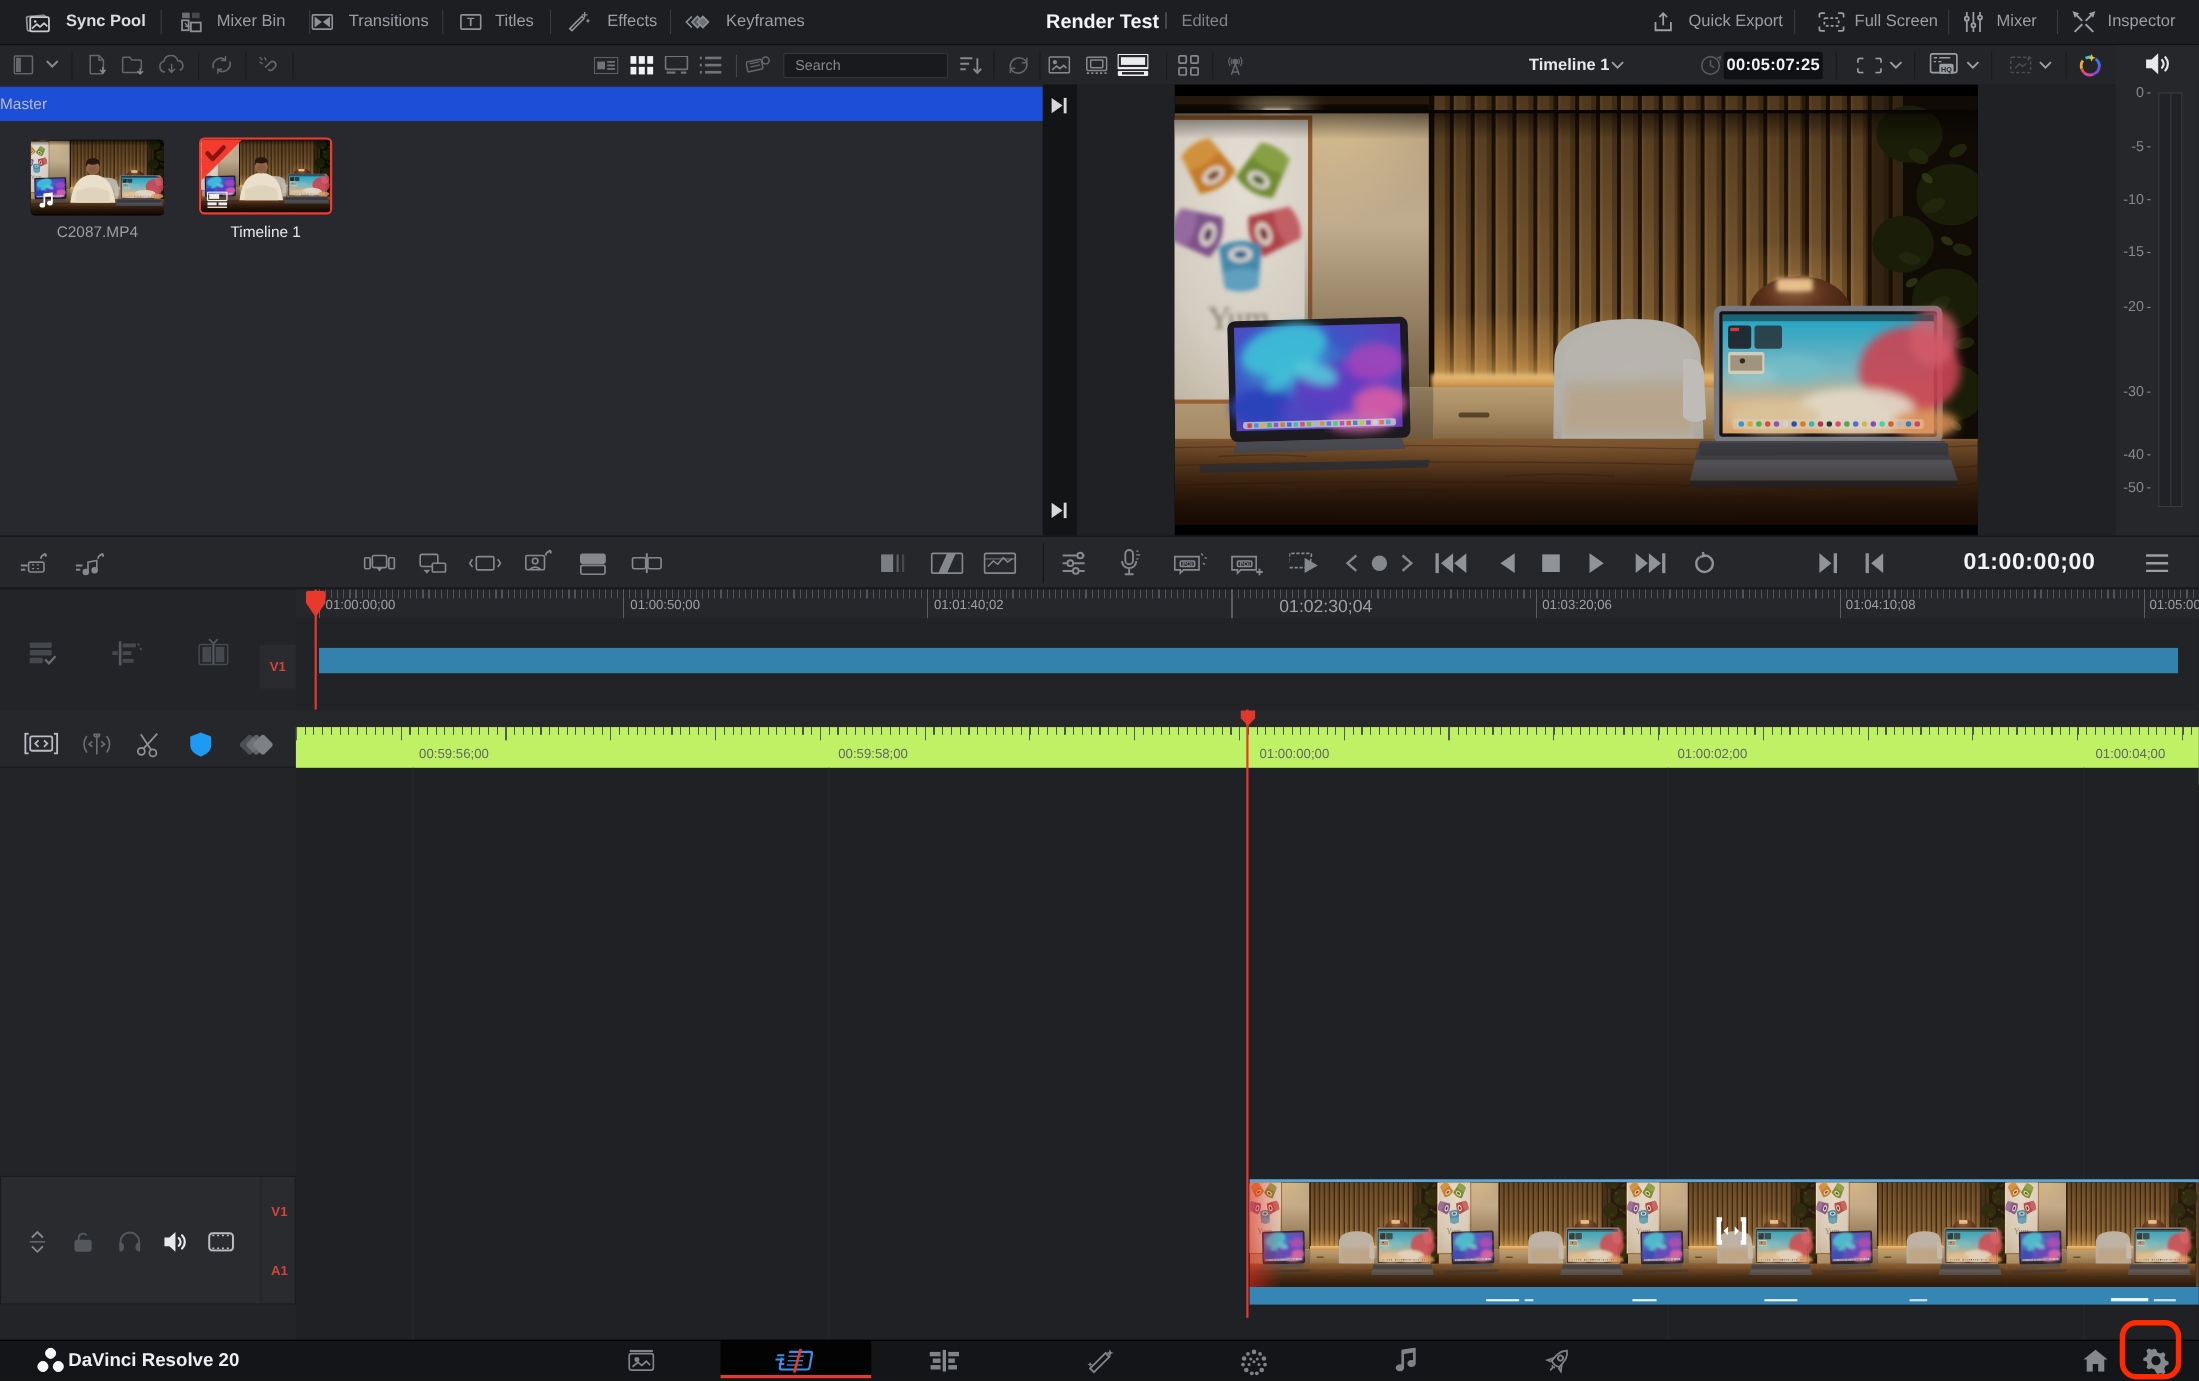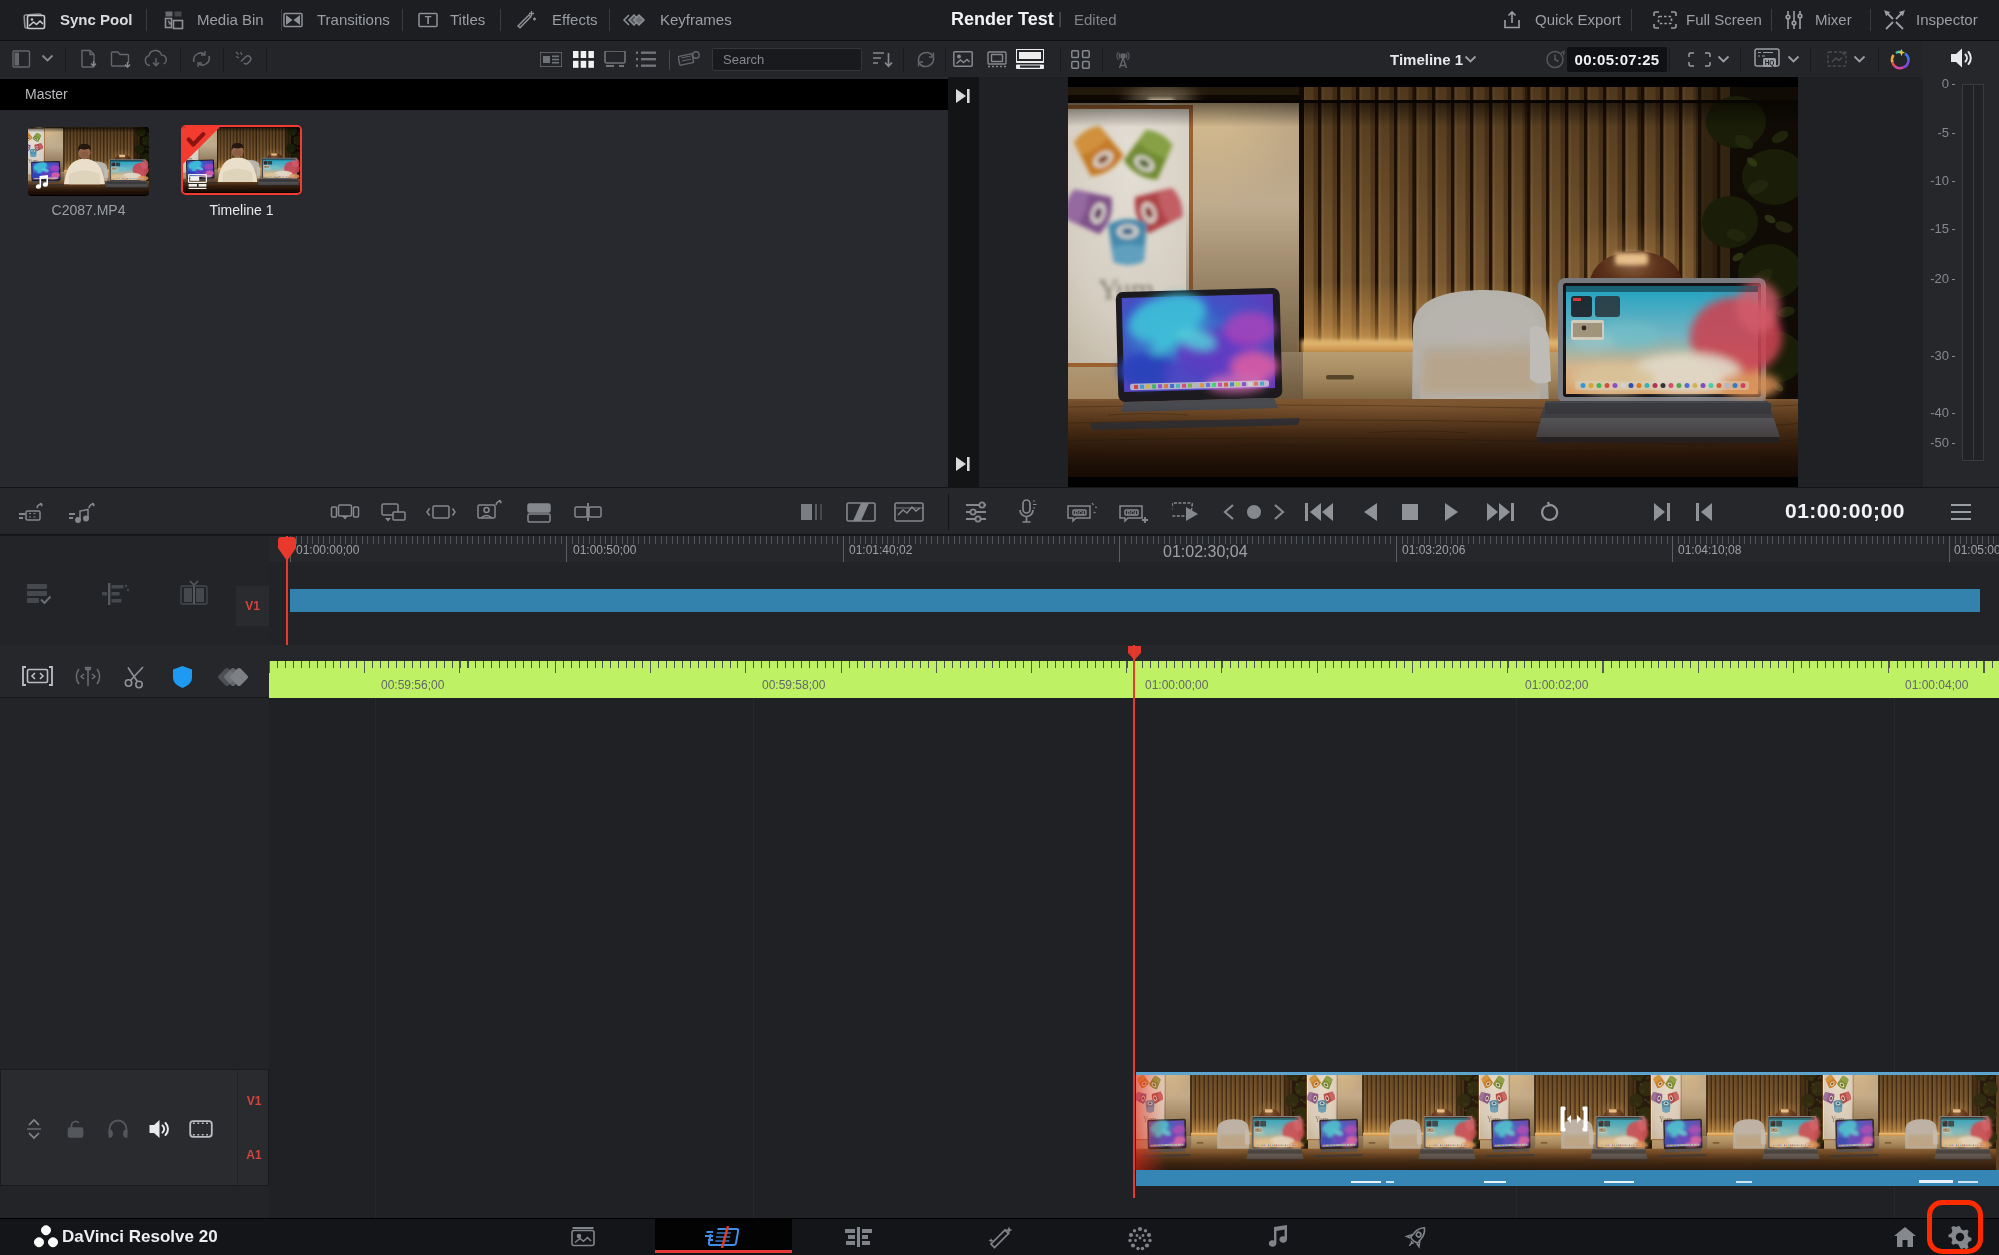--- a/index.html
+++ b/index.html
@@ -20,21 +20,21 @@
   </svg>
   <div class="abs" style="left:60px;top:11px;color:#d9dbdd;font-size:15px;font-weight:bold;">Sync Pool</div>
   <div class="sep" style="left:146px;top:9px;height:22px;"></div>
   <svg class="abs" style="left:162px;top:8px;" width="24" height="24" viewBox="0 0 24 24" fill="none" stroke="#8e9196" stroke-width="1.6">
     <rect x="3.5" y="3.5" width="7" height="5" fill="#6a6d72" stroke="none"></rect>
     <rect x="12.5" y="3.5" width="7" height="5" fill="#45474b" stroke="none"></rect>
     <rect x="3.5" y="10.5" width="6" height="9" stroke="#8e9196"></rect>
     <rect x="11.5" y="12.5" width="9" height="8" stroke="#8e9196"></rect>
     <path d="M6 13 l3 3 -2.5 0" stroke-width="1.2"></path>
   </svg>
-  <div class="abs" style="left:197px;top:11px;color:#9b9ea3;font-size:15px;">Media Bin</div>
+  <div class="abs" style="left:197px;top:11px;color:#9b9ea3;font-size:15px;">Mixer Bin</div>
   <div class="sep" style="left:281px;top:9px;height:22px;"></div>
   <svg class="abs" style="left:282px;top:9px;" width="22" height="22" viewBox="0 0 22 22" fill="none" stroke="#8e9196" stroke-width="1.5">
     <rect x="2" y="4.5" width="18" height="13" rx="1"></rect>
     <path d="M4 6 l6.5 5 -6.5 5 z M18 6 l-6.5 5 6.5 5 z" fill="#8e9196" stroke="none"></path>
   </svg>
   <div class="abs" style="left:317px;top:11px;color:#9b9ea3;font-size:15px;">Transitions</div>
   <div class="sep" style="left:402px;top:9px;height:22px;"></div>
   <svg class="abs" style="left:417px;top:9px;" width="22" height="22" viewBox="0 0 22 22" fill="none" stroke="#8e9196" stroke-width="1.5">
     <rect x="2" y="4.5" width="18" height="13" rx="1"></rect>
     <text x="11" y="15" font-size="11" font-weight="bold" fill="#8e9196" stroke="none" text-anchor="middle" font-family="Liberation Sans">T</text>
@@ -193,21 +193,21 @@
   </svg>
   <div class="abs" style="left:1390px;top:10px;color:#e6e8ea;font-size:15px;font-weight:bold;">Timeline 1</div>
   <svg class="abs" style="left:1464px;top:14px;" width="13" height="8" viewBox="0 0 13 8" fill="none" stroke="#9b9ea3" stroke-width="1.8">
       <path d="M1.5 1.5 L6.5 6.5 L11.5 1.5"></path>
     </svg>
   <svg class="abs" style="left:1545px;top:8px;" width="22" height="21" viewBox="0 0 22 21" fill="none" stroke="#55585c" stroke-width="1.5">
     <circle cx="10" cy="10.5" r="8"></circle>
     <path d="M10 5.5 v5 l3.5 2"></path>
     <path d="M16 4 l3-1.5 -0.5 3.3" stroke-width="1.3"></path>
   </svg>
-  <div class="abs" style="left:1567px;top:6px;width:100px;height:25px;background:#101114;border-radius:2px;color:#f0f1f2;font-size:15px;font-weight:bold;text-align:center;line-height:25px;letter-spacing:0.3px;">00:05:07:25</div>
+  <div class="abs" style="left:1567px;top:6px;width:90px;height:25px;background:#101114;border-radius:2px;color:#f0f1f2;font-size:15px;font-weight:bold;text-align:center;line-height:25px;letter-spacing:0.3px;">00:05:07:25</div>
   <div class="sep" style="left:1669px;top:6px;height:25px;background:#1a1b1e;"></div>
   <svg class="abs" style="left:1688px;top:11px;" width="23" height="15" viewBox="0 0 23 15" fill="none" stroke="#9b9ea3" stroke-width="1.5">
     <path d="M1 5 V2.5 a1.5 1.5 0 0 1 1.5-1.5 H6 M17 1 h3.5 A1.5 1.5 0 0 1 22 2.5 V5 M22 10 v2.5 a1.5 1.5 0 0 1 -1.5 1.5 H17 M6 14 H2.5 A1.5 1.5 0 0 1 1 12.5 V10"></path>
   </svg>
   <svg class="abs" style="left:1717px;top:14px;" width="13" height="8" viewBox="0 0 13 8" fill="none" stroke="#9b9ea3" stroke-width="1.8">
       <path d="M1.5 1.5 L6.5 6.5 L11.5 1.5"></path>
     </svg>
   <div class="sep" style="left:1740px;top:6px;height:25px;background:#1a1b1e;"></div>
   <svg class="abs" style="left:1754px;top:7px;" width="26" height="22" viewBox="0 0 26 22" fill="none" stroke="#9b9ea3" stroke-width="1.5">
     <rect x="1" y="1" width="24" height="17" rx="2"></rect>
@@ -233,21 +233,21 @@
     <path d="M6.5 18 a8 8 0 0 1 -2 -3.5" stroke="#e85048"></path>
     <path d="M15 19.5 a8 8 0 0 1 -8.5 -1.5" stroke="#d8489e"></path>
     <path d="M20.5 12 a8 8 0 0 1 -5.5 7.5" stroke="#7a4ad8"></path>
     <path d="M17 5.5 a8 8 0 0 1 3.5 6.5" stroke="#3878e8"></path>
     <path d="M8 5 a8 8 0 0 1 6 -1" stroke="#38c8b8"></path>
     <path d="M13.5 1 l1 2.6 2.6 1 -2.6 1 -1 2.6 -1 -2.6 -2.6 -1 2.6 -1z" fill="#e8c43c" stroke="none"></path>
   </svg>
 </div>
 
 <div class="abs" style="left:0;top:77px;width:948px;height:410px;background:#28292e;">
-  <div class="abs" style="left:0;top:2px;width:948px;height:31px;background:#000000;color:#b8babd;font-size:14px;line-height:31px;padding-left:25px;">Master</div>
+  <div class="abs" style="left:0;top:2px;width:948px;height:31px;background:#1d4ed8;color:#b8babd;font-size:14px;line-height:31px;">Master</div>
 
   <div class="abs" style="left:28px;top:50px;width:121px;height:69px;border-radius:4px;overflow:hidden;background:#000;">
     <svg width="121" height="69" viewBox="0 0 768 410">
         <use href="#mscene"></use>
       </svg>
     <svg class="abs" style="left:6px;bottom:5px;" width="17" height="17" viewBox="0 0 17 17" fill="#fff">
       <path d="M5.5 2 L14 1 v9.5 a2.6 2.2 0 1 1 -1.6 -2 V4.2 L7.1 4.9 v7.6 a2.6 2.2 0 1 1 -1.6 -2 Z"></path>
     </svg>
   </div>
   <div class="abs" style="left:28px;top:125px;width:121px;height:18px;color:#9b9ea3;font-size:14px;text-align:center;">C2087.MP4</div>

